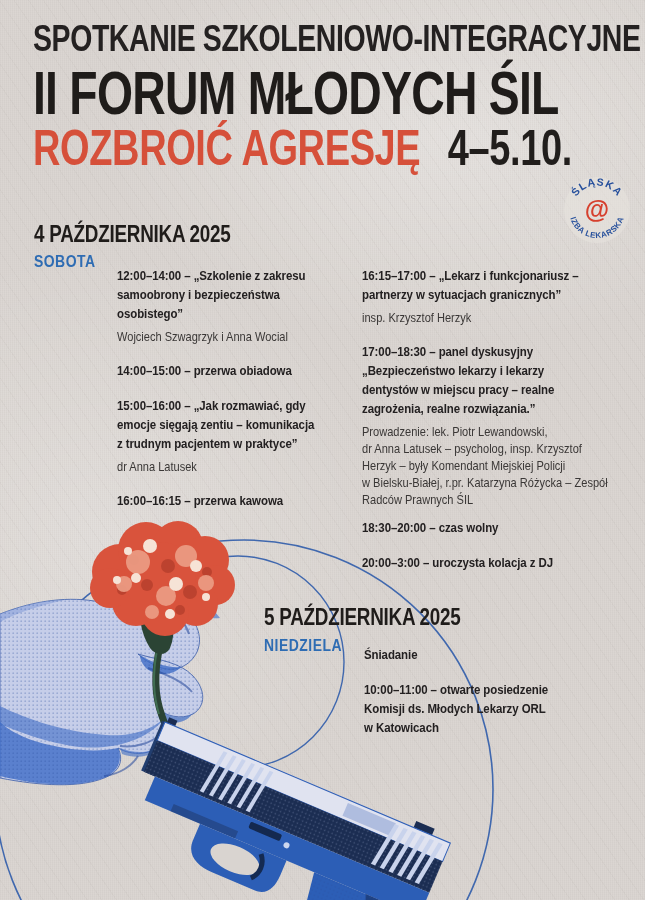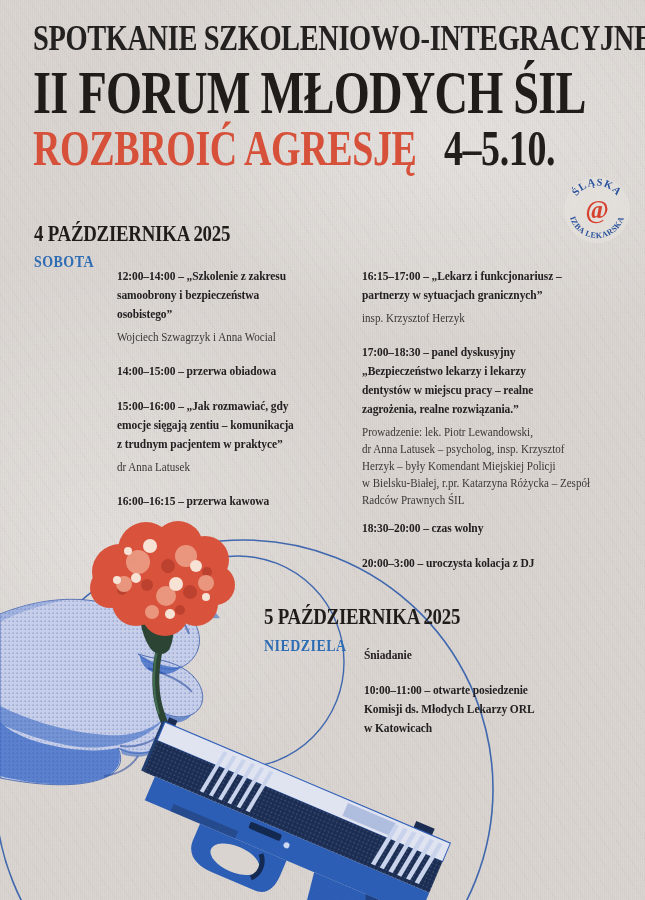--- a/index.html
+++ b/index.html
@@ -1,18 +1,18 @@
 <!DOCTYPE html>
 <html><head>
 <meta charset="utf-8">
 <style>
   html,body{margin:0;padding:0;background:#8a8a8a;}
   .poster{
     position:relative;width:645px;height:900px;overflow:hidden;
-    font-family:Liberation Serif, serif;color:#211e1c;
+    font-family:Liberation Sans, sans-serif;color:#211e1c;
     background-color:#d9d4d0;
     background-image:
       repeating-linear-gradient(55deg, transparent 0 11px, rgba(130,120,114,.05) 11px 12px),
       repeating-linear-gradient(0deg, rgba(255,255,255,.05) 0 1px, transparent 1px 2px),
       repeating-linear-gradient(90deg, rgba(140,130,124,.06) 0 1px, transparent 1px 2px),
       radial-gradient(ellipse 500px 300px at 70% 15%, rgba(255,255,255,.30), transparent 70%),
       radial-gradient(ellipse 420px 420px at 15% 60%, rgba(255,255,255,.22), transparent 70%);
   }
   .abs{position:absolute;z-index:2;}
   .art{position:absolute;left:0;top:500px;width:645px;height:400px;z-index:1;}

